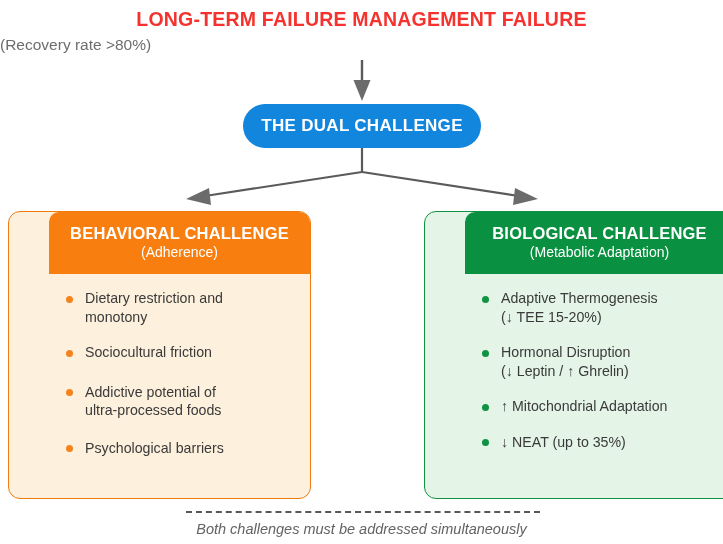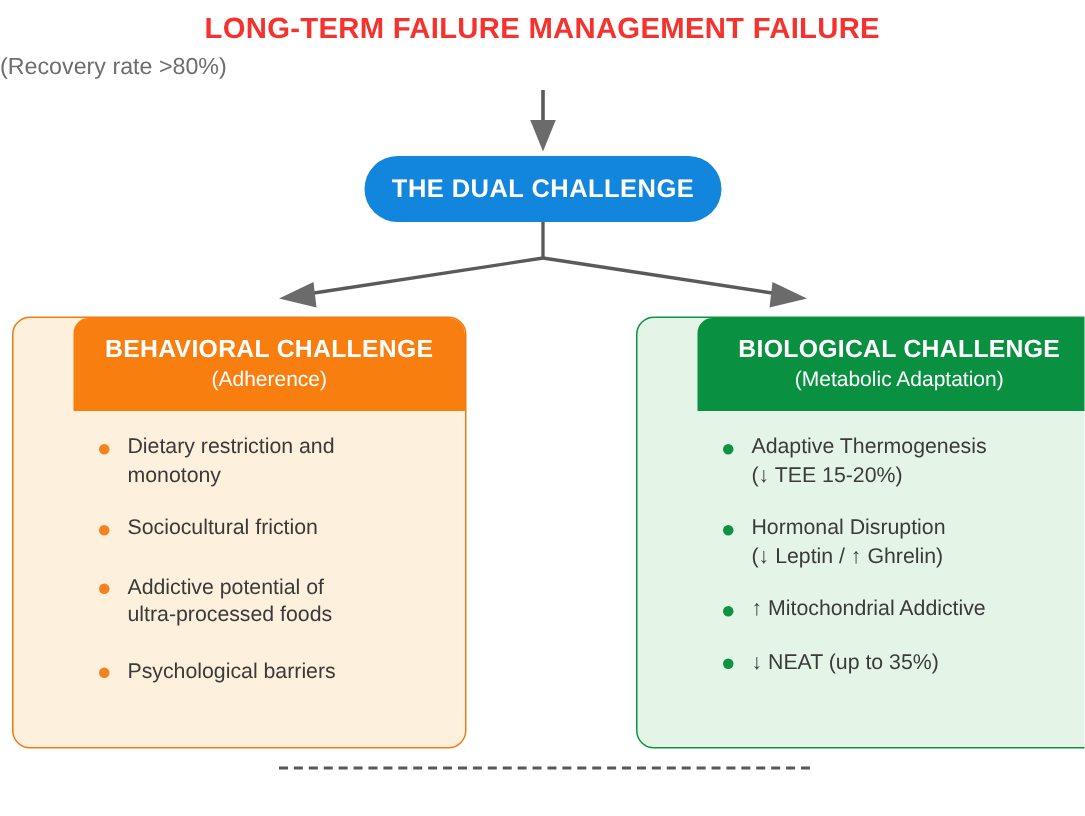--- a/index.html
+++ b/index.html
@@ -244,25 +244,26 @@
           <span>Adaptive Thermogenesis</span>
           <span class="bullet-sub">(↓ TEE 15-20%)</span>
         </li>
         <li class="bullet-item">
           <span class="dot"></span>
           <span>Hormonal Disruption</span>
           <span class="bullet-sub">(↓ Leptin / ↑ Ghrelin)</span>
         </li>
         <li class="bullet-item">
           <span class="dot"></span>
-          <span>↑ Mitochondrial Addictive</span>
+          <span>↑ Mitochondrial Adaptation</span>
         </li>
         <li class="bullet-item">
           <span class="dot"></span>
           <span>↓ NEAT (up to 35%)</span>
         </li>
       </ul>
     </div>
   </div>
 
   <div class="dashed-rule"></div>
+  <div class="footer-note">Both challenges must be addressed simultaneously</div>
 
 </div>
 
 </body></html>

